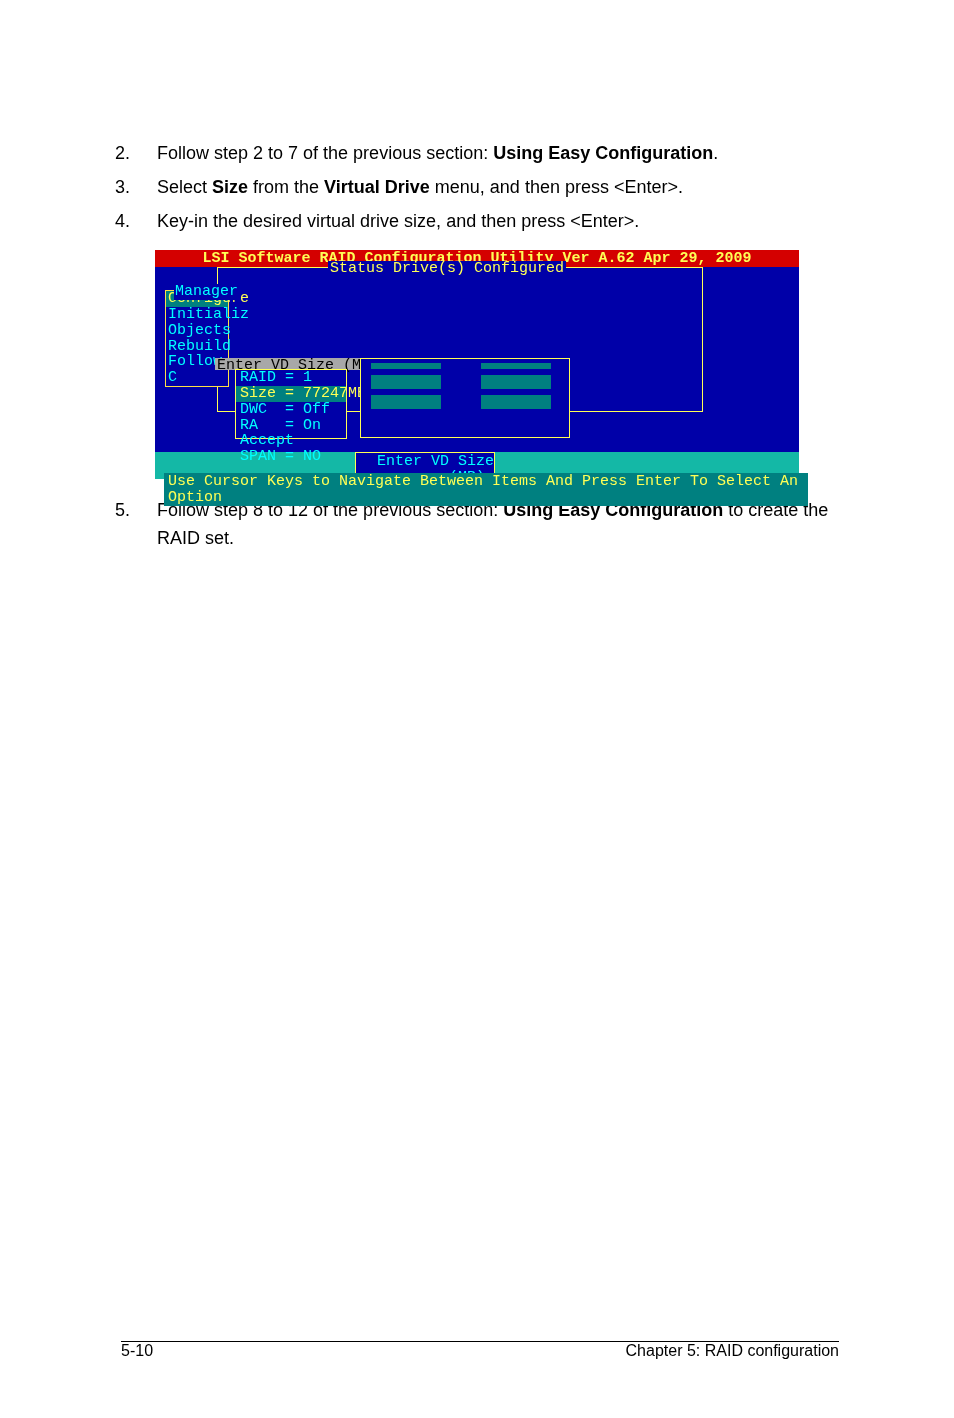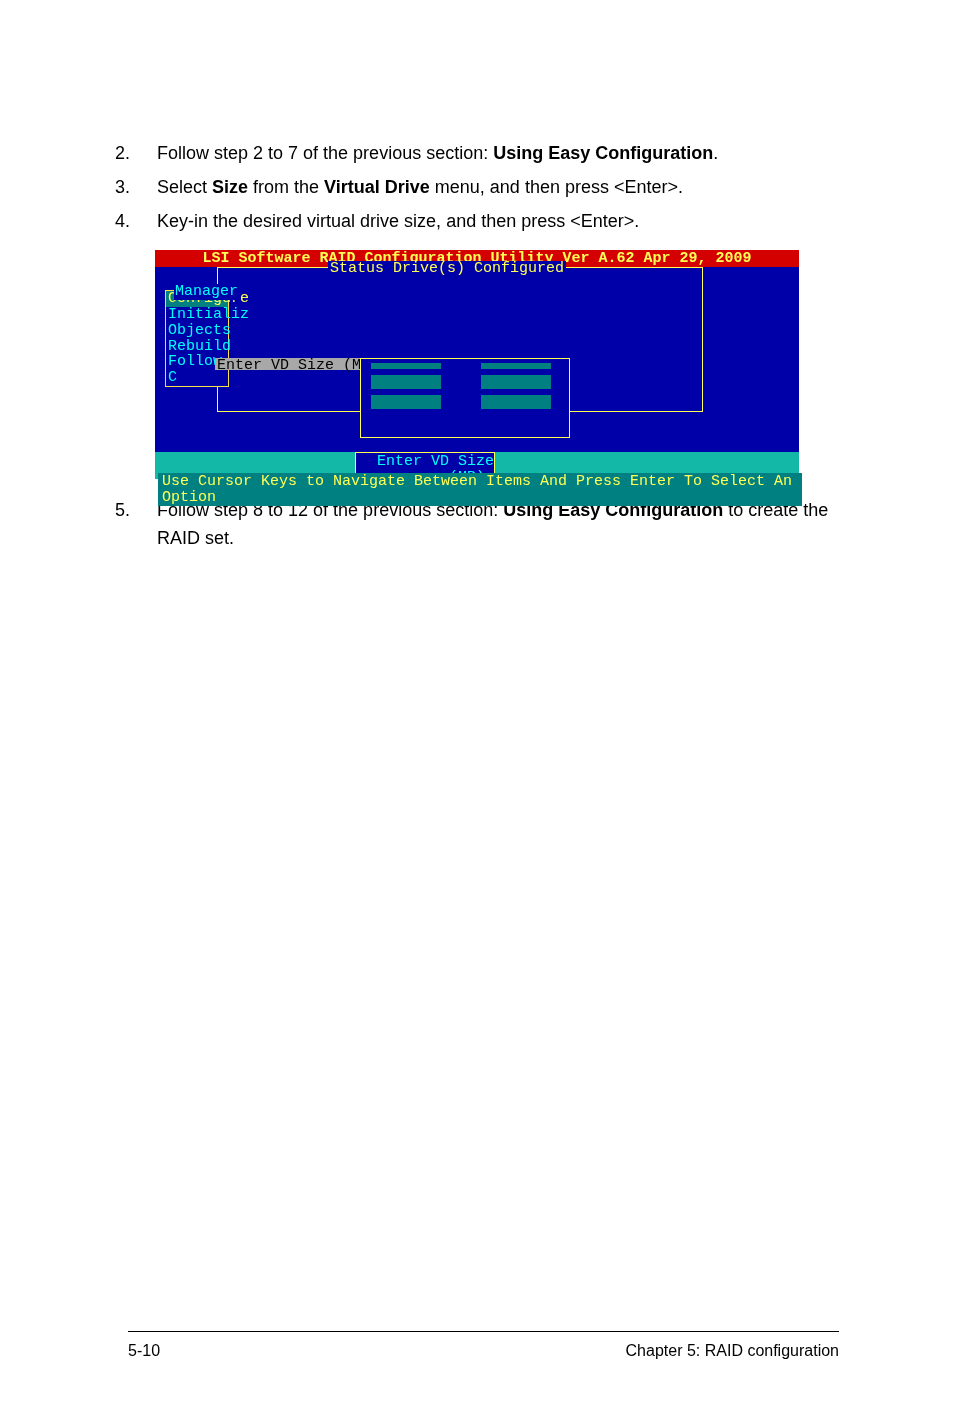--- a/index.html
+++ b/index.html
@@ -140,31 +140,30 @@
     text-align: right;
     padding: 1px 0;
   }
   .bios-footer {
     background: #008080;
     color: #ffff55;
     font-weight: normal;
     padding: 1px 4px;
     position: absolute;
     bottom: -27px;
-    left: 3px;
+    left: 9px;
     width: 100%;
   }
   .bios-outer { padding-bottom: 27px; }
   .page-footer {
     position: absolute;
     bottom: 58px;
-    left: 128px;
+    left: 121px;
     right: 115px;
     border-top: 1px solid #000;
-    padding-top: 10px;
     display: flex;
     justify-content: space-between;
     font-size: 16px;
     color: #000;
   }
 </style>
 </head>
 <body>
 
 <div class="page">
@@ -211,20 +210,28 @@
           <div class="left-menu-item">Objects</div>
           <div class="left-menu-item">Rebuild</div>
           <div class="left-menu-item">Follow C</div>
         </div>
 
         <div class="vd-size-input-row">
           <div class="vd-size-input-label">Enter VD Size (MB): 77247   </div>
           <div class="vd-size-input-cursor"></div>
         </div>
 
+        <div class="props-frame">
+          <div class="props-row">RAID = 1</div>
+          <div class="props-row sel">Size = 77247MB</div>
+          <div class="props-row">DWC  = Off</div>
+          <div class="props-row">RA   = On</div>
+          <div class="props-row">Accept</div>
+          <div class="props-row">SPAN = NO</div>
+        </div>
 
         <div class="teal-panel-frame">
           <div class="teal-col c1">
             <div class="teal-block"></div>
             <div class="teal-block"></div>
             <div class="teal-block"></div>
           </div>
           <div class="teal-col c2">
             <div class="teal-block"></div>
             <div class="teal-block"></div>

